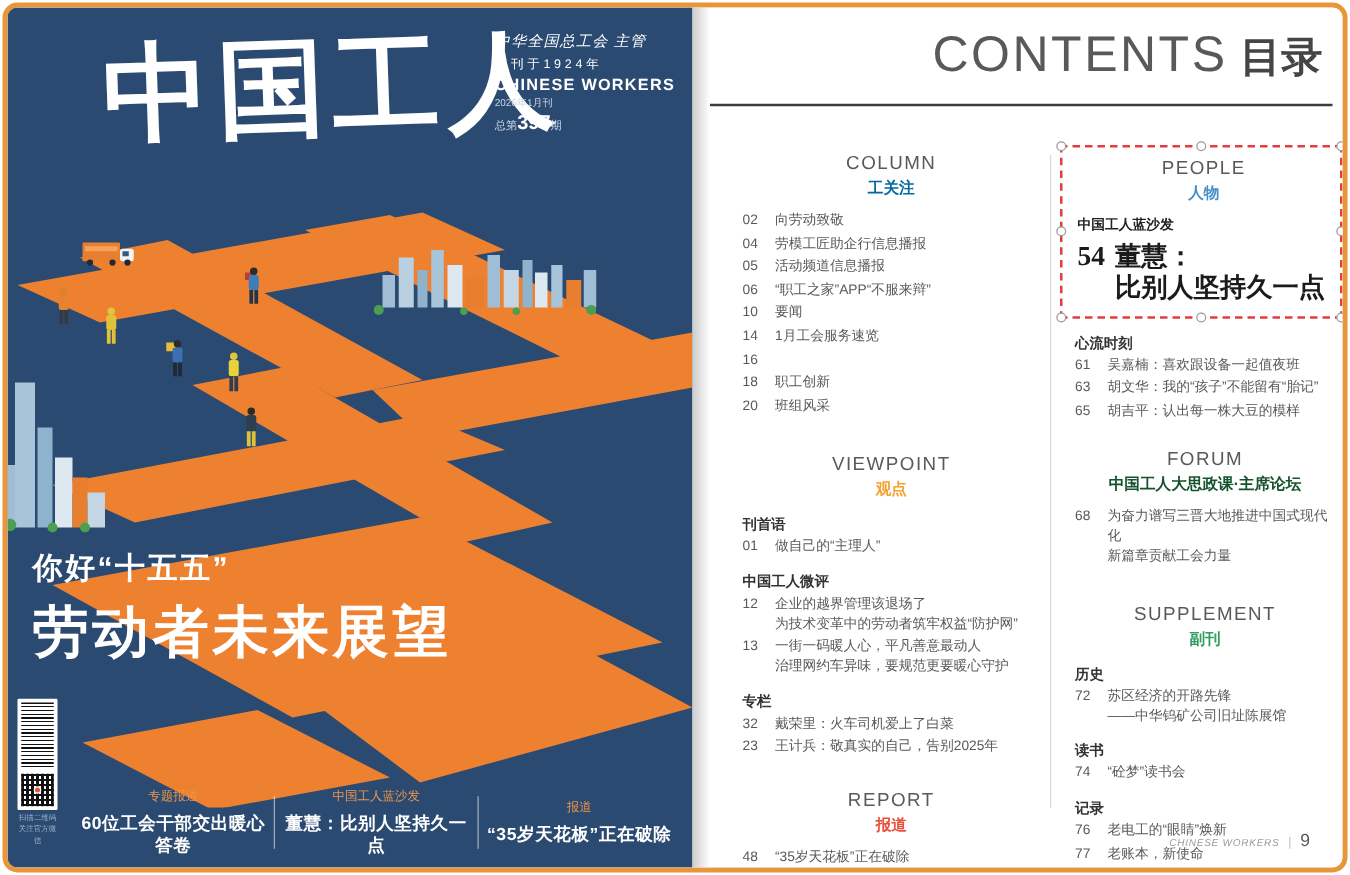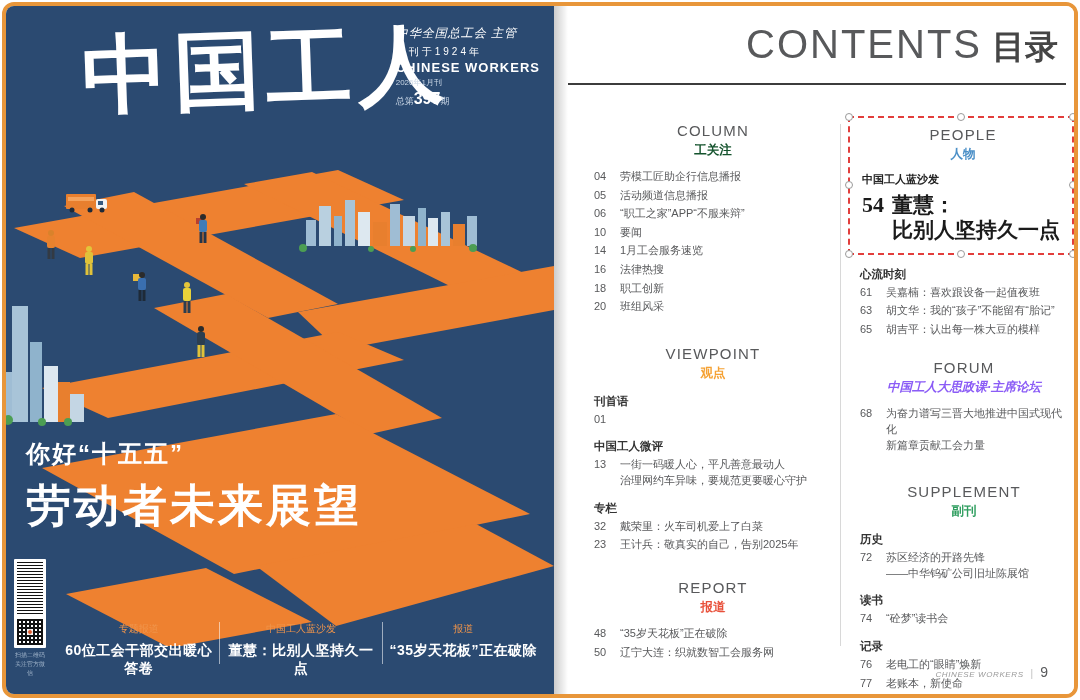--- a/index.html
+++ b/index.html
@@ -20,21 +20,21 @@
   .headline { position:absolute; left:20px; width:500px; top:432px; text-align:left; color:#fff; }
   .headline-kicker { font-size:24px; font-weight:700; letter-spacing:2px; }
   .headline-main { font-size:45px; font-weight:800; letter-spacing:3px; margin-top:6px; }
   .spine { position:absolute; left:8px; top:553px; width:32px; }
   .spine-white { background:#fff; padding:3px; border-radius:1px; }
   .barcode { height:54px; background:repeating-linear-gradient(to bottom,#111 0 1px,#fff 1px 3px); }
   .qr { margin-top:3px; height:26px; position:relative;
         background-image:repeating-linear-gradient(0deg,#111 0 2px,transparent 2px 4px),repeating-linear-gradient(90deg,#111 0 2px,#fff 2px 4px); }
   .qr-dot { position:absolute; left:10px; top:10px; width:6px; height:6px; border-radius:50%; background:#e05a2b; border:1px solid #fff; }
   .qr-caption { margin-top:3px; font-size:6px; color:#9fb3c9; text-align:center; line-height:1.5; }
-  .cover-footer { position:absolute; left:52px; right:10px; bottom:0; height:72px; display:flex; align-items:flex-start; }
+  .cover-footer { position:absolute; left:52px; right:10px; bottom:0; height:72px; display:flex; align-items:center; }
   .cf-item { flex:1; text-align:center; padding:0 4px; }
   .cf-sep { width:1px; height:42px; background:rgba(255,255,255,.55); flex:none; }
   .cf-tag { font-size:10px; color:#f0944a; margin-bottom:6px; }
   .cf-title { font-size:14px; font-weight:700; color:#fff; letter-spacing:.5px; }
 
   
   .contents { position:relative; flex:1; background:#fff; }
   .contents::before { content:''; position:absolute; left:0; top:0; bottom:0; width:14px;
         background:linear-gradient(to right, rgba(0,0,0,.20), rgba(0,0,0,0)); }
   .contents-header { position:absolute; top:16px; right:16px; display:flex; align-items:baseline; gap:10px;text-align:center; }
@@ -221,23 +221,27 @@
       <span class="contents-zh">目录</span>
     </div>
     <div class="header-rule"></div>
     <div class="col-divider"></div>
 
     <div class="col-left">
 
       <div class="sec sec-column">
         <div class="sec-head">
           <div class="sec-en">COLUMN</div>
-          <div class="sec-zh" style="color: #14532d;">工关注</div>
+          <div class="sec-zh" style="color: #0369a1;">工关注</div>
         </div>
         <div>
+            <div class="toc-item">
+              <span class="toc-num">02</span>
+              <span class="toc-text">向劳动致敬</span>
+            </div>
             <div class="toc-item">
               <span class="toc-num">04</span>
               <span class="toc-text">劳模工匠助企行信息播报</span>
             </div>
             <div class="toc-item">
               <span class="toc-num">05</span>
               <span class="toc-text">活动频道信息播报</span>
             </div>
             <div class="toc-item">
               <span class="toc-num">06</span>
@@ -246,21 +250,20 @@
             <div class="toc-item">
               <span class="toc-num">10</span>
               <span class="toc-text">要闻</span>
             </div>
             <div class="toc-item">
               <span class="toc-num">14</span>
               <span class="toc-text">1月工会服务速览</span>
             </div>
             <div class="toc-item">
               <span class="toc-num">16</span>
-              <span class="toc-text">法律热搜</span>
             </div>
             <div class="toc-item">
               <span class="toc-num">18</span>
               <span class="toc-text">职工创新</span>
             </div>
             <div class="toc-item">
               <span class="toc-num">20</span>
               <span class="toc-text">班组风采</span>
             </div>
           </div>
@@ -269,26 +272,31 @@
       <div class="sec">
         <div class="sec-head">
           <div class="sec-en">VIEWPOINT</div>
           <div class="sec-zh" style="color: rgb(245, 161, 51);">观点</div>
         </div>
         <div class="toc-group">
           <div class="group-heading">刊首语</div>
           <div>
               <div class="toc-item">
                 <span class="toc-num">01</span>
+                <span class="toc-text">做自己的“主理人”</span>
               </div>
             </div>
         </div>
         <div class="toc-group">
           <div class="group-heading">中国工人微评</div>
           <div>
+              <div class="toc-item">
+                <span class="toc-num">12</span>
+                <span class="toc-text">企业的越界管理该退场了<br>为技术变革中的劳动者筑牢权益“防护网”</span>
+              </div>
               <div class="toc-item">
                 <span class="toc-num">13</span>
                 <span class="toc-text">一街一码暖人心，平凡善意最动人<br>治理网约车异味，要规范更要暖心守护</span>
               </div>
             </div>
         </div>
         <div class="toc-group">
           <div class="group-heading">专栏</div>
           <div>
               <div class="toc-item">
@@ -360,21 +368,21 @@
             <div class="toc-item">
               <span class="toc-num">65</span>
               <span class="toc-text">胡吉平：认出每一株大豆的模样</span>
             </div>
           </div>
       </div>
 
       <div class="sec forum-sec">
         <div class="sec-head">
           <div class="sec-en">FORUM</div>
-          <div class="sec-zh" style="color: #8b5cf6; font-style: italic;">中国工人大思政课·主席论坛</div>
+          <div class="sec-zh" style="color: #14532d;">中国工人大思政课·主席论坛</div>
         </div>
         <div>
             <div class="toc-item">
               <span class="toc-num">68</span>
               <span class="toc-text">为奋力谱写三晋大地推进中国式现代化<br>新篇章贡献工会力量</span>
             </div>
           </div>
       </div>
 
       <div class="sec supp-sec">

